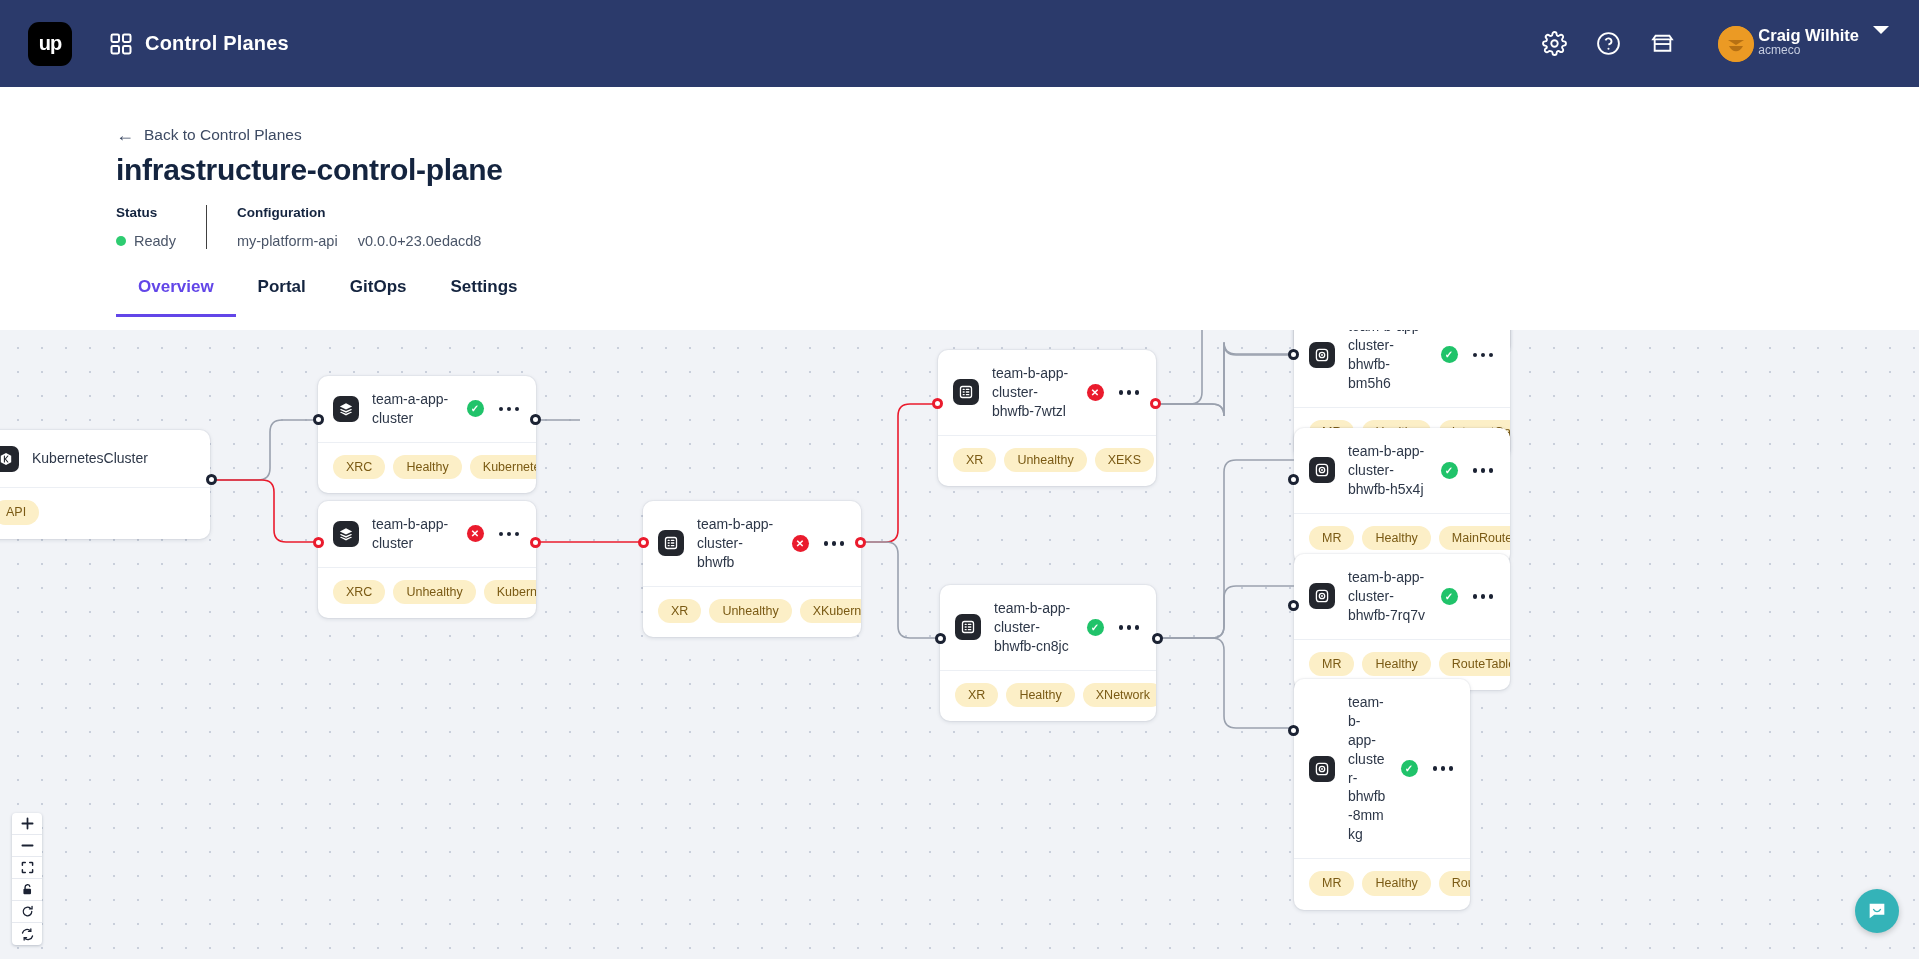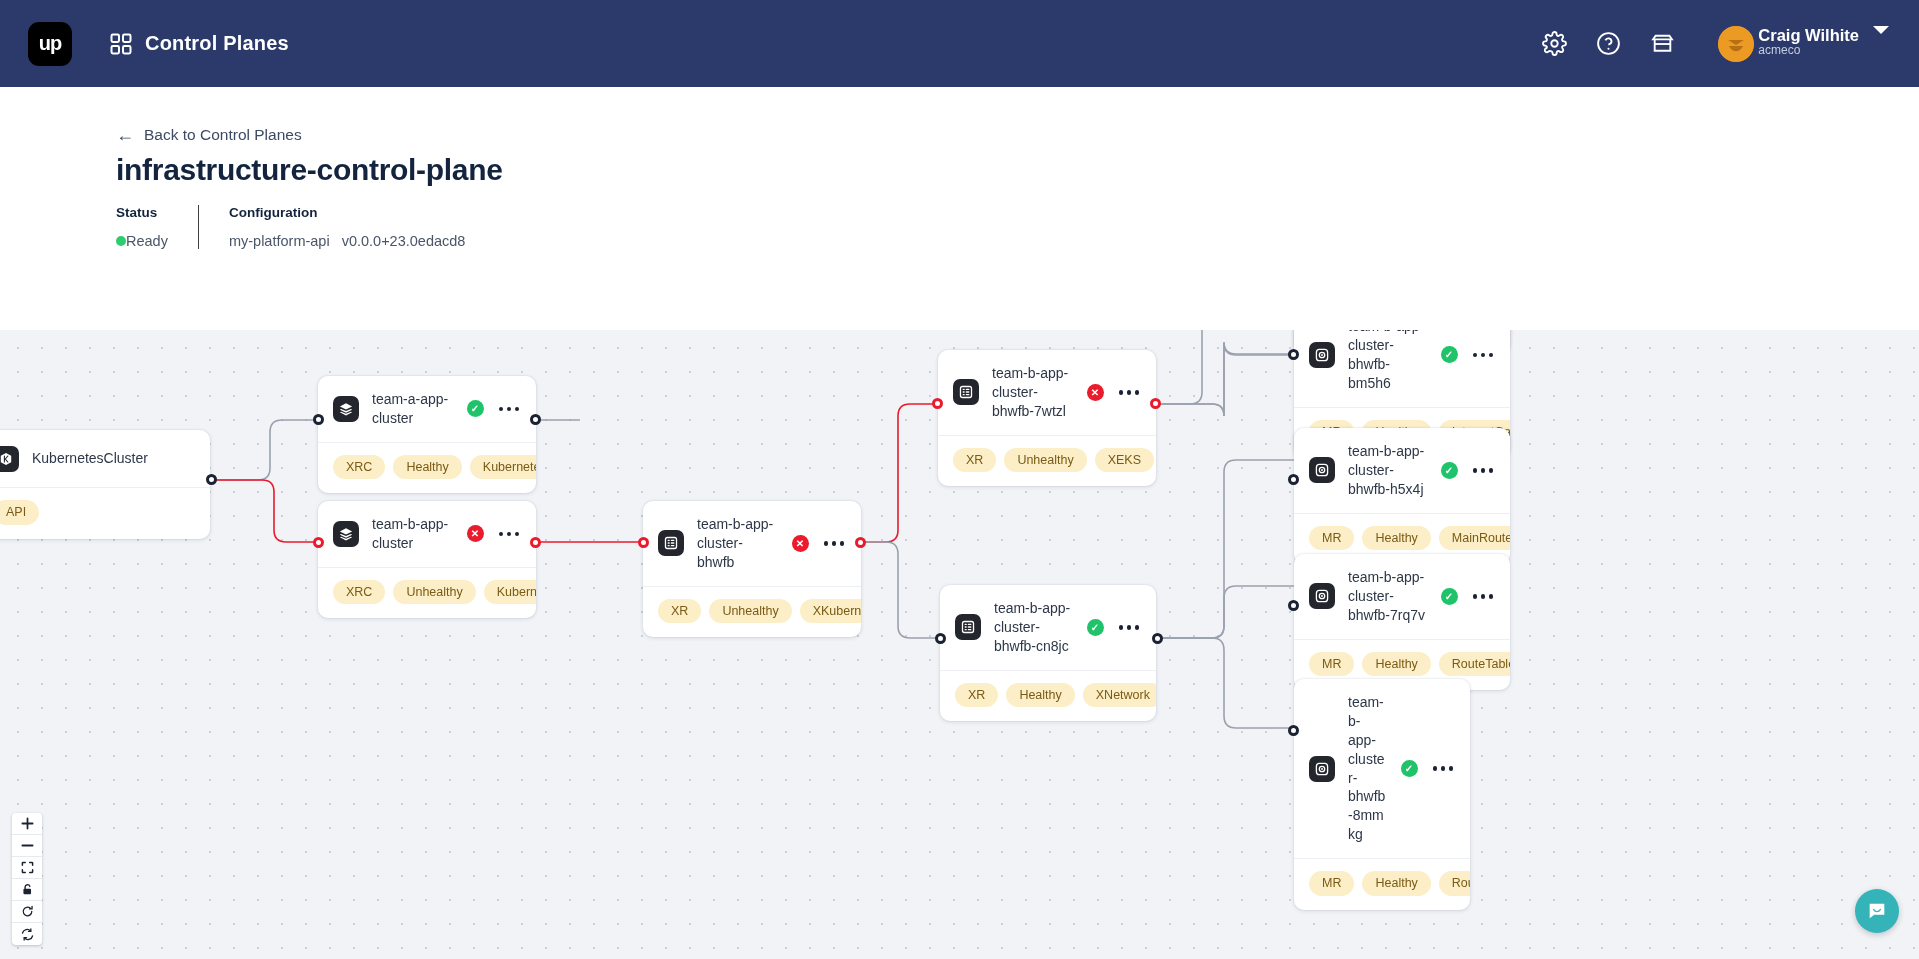--- a/index.html
+++ b/index.html
@@ -61,21 +61,21 @@
   }
   .back-arrow { font-size: 18px; line-height: 1; }
   .page-title {
     position: absolute; left: 116px; top: 66px;
     font-size: 30px; font-weight: bold; color: #14243f; letter-spacing: -.3px;
   }
   .meta-row { position: absolute; left: 116px; top: 118px; display: flex; }
   .meta-block { padding-right: 30px; }
   .meta-block.sep { border-left: 1px solid #404040; padding-left: 30px; }
   .meta-label { font-size: 13.5px; font-weight: bold; color: #14243f; margin-bottom: 13px; }
-  .meta-value { font-size: 14.5px; color: #4a5568; display: flex; align-items: center; gap: 0; }
+  .meta-value { font-size: 14.5px; color: #4a5568; display: flex; align-items: center; gap: 8px; }
   .dot-ready { width: 10px; height: 10px; border-radius: 50%; background: #2ecc71; }
   .cfg-ver { margin-left: 12px; color: #4a5568; }
 
   .tabs {
     position: absolute; left: 116px; top: 190px;
     display: flex; gap: 0;
   }
   .tab {
     font-size: 17px; font-weight: bold; color: #14243f;
     padding: 0 22px 17px 22px; cursor: pointer;
@@ -251,20 +251,26 @@
     </div>
     <div class="meta-block sep">
       <div class="meta-label">Configuration</div>
       <div class="meta-value">
         <span>my-platform-api</span>
         <span class="cfg-ver">v0.0.0+23.0edacd8</span>
       </div>
     </div>
   </div>
 
+  <div class="tabs">
+    <div class="tab active">Overview</div>
+    <div class="tab">Portal</div>
+    <div class="tab">GitOps</div>
+    <div class="tab">Settings</div>
+  </div>
 </div>
 
 <div class="canvas">
 
   <div class="edge" style="left:0;top:0;">
     <svg width="1919" height="629">
 
       <path d="M211,150 H258 Q270,150 270,138 V102 Q270,90 282,90 H318" fill="none" stroke="#9aa1ae" stroke-width="1.6"></path>
 
       <path d="M211,150 H262 Q274,150 274,162 V200 Q274,212 286,212 H318" fill="none" stroke="#ea1b2d" stroke-width="1.6"></path>

